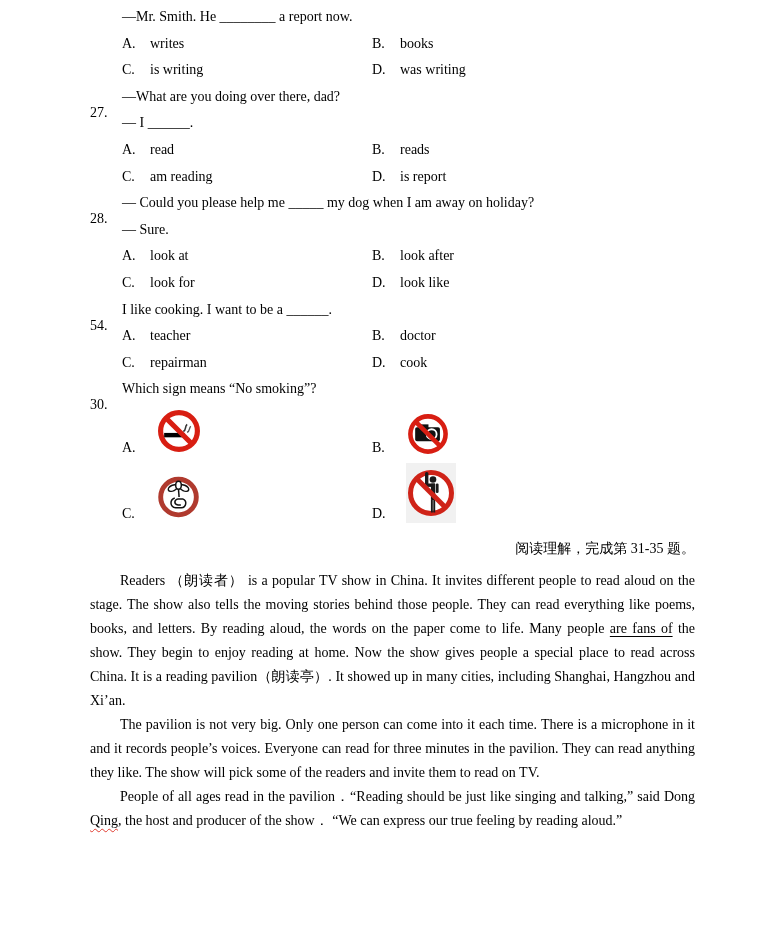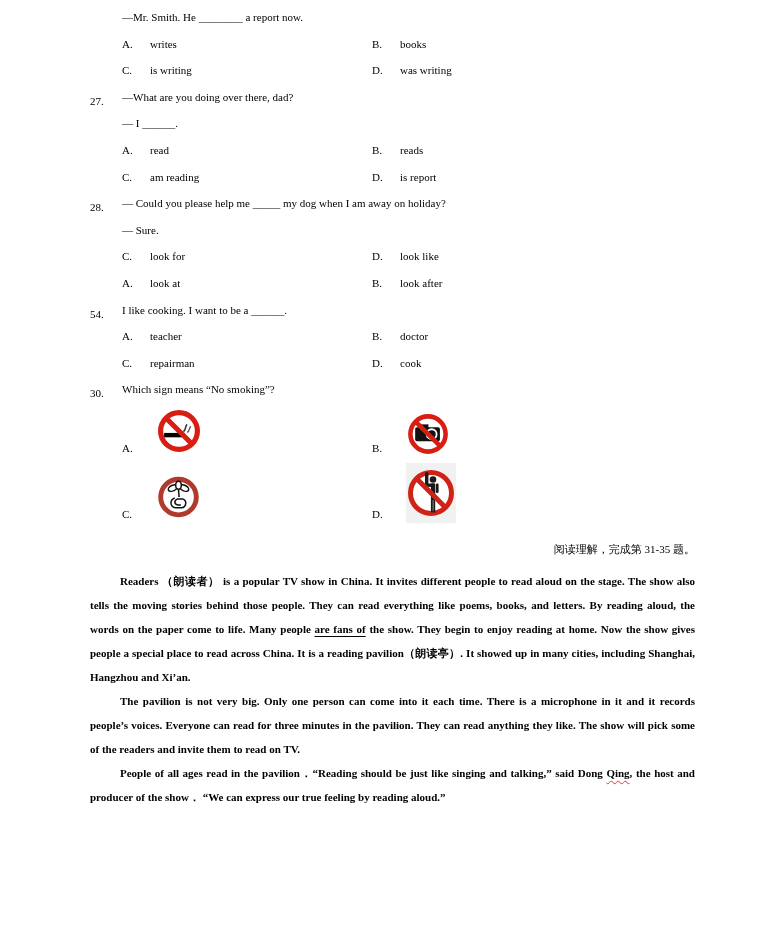--- a/index.html
+++ b/index.html
@@ -4,45 +4,44 @@
 <style>
   html,body{margin:0;padding:0;background:#ffffff;}
   .page{
     position:relative;
     width:783px;height:932px;
     box-sizing:border-box;
     padding:4px 88px 0 90px;
     background:#ffffff;
     color:#000;
     font-family:"Liberation Serif","DejaVu Serif",serif;
-    font-size:11px;
+    font-size:14px;
   }
   
   .mcq .line{position:relative;padding-left:32px;line-height:26.6px;white-space:nowrap;}
-  .mcq .num{position:absolute;left:0;top:4px;}
+  .mcq .num{position:absolute;left:0;top:16px;}
   .opts{display:flex;padding-left:32px;line-height:26.6px;align-items:center;}
   .opt{width:250px;white-space:nowrap;}
   .opt:last-child{width:auto;}
   .ok{display:inline-block;min-width:28px;}
   
   .sign-row{display:flex;align-items:flex-end;padding-left:32px;}
   .sign-row.first{margin-top:2px;}
   .sign-row.second{margin-top:6px;}
   .sign-cell{display:flex;align-items:flex-end;width:250px;}
   .sign-cell:last-child{width:auto;}
   .sign-label{display:inline-block;min-width:24px;margin-right:10px;line-height:18px;}
   .sign-img{display:block;}
   
   .reading-heading{margin-top:14px;line-height:24px;text-align:right;}
   .passage p{
     margin:0;
     text-align:justify;
     text-indent:30px;
     line-height:24px;
-    font-weight:bold;
   }
   .passage p.p1{margin-top:8px;}
   .u-phrase{text-decoration:underline;text-underline-offset:3px;}
   .sp-err{
     text-decoration-line:underline;
     text-decoration-style:wavy;
     text-decoration-color:#e03c31;
     text-decoration-thickness:1px;
     text-underline-offset:3px;
   }
@@ -88,26 +87,26 @@
 
     <div>
       <div class="line">
         <span class="num">28.</span>
         <span>— Could you please help me _____ my dog when I am away on holiday?</span>
       </div>
       <div class="line">
         <span>— Sure.</span>
       </div>
       <div class="opts">
+        <div class="opt"><span class="ok">A.</span><span>look at</span></div>
+        <div class="opt"><span class="ok">B.</span><span>look after</span></div>
+      </div>
+      <div class="opts">
         <div class="opt"><span class="ok">C.</span><span>look for</span></div>
         <div class="opt"><span class="ok">D.</span><span>look like</span></div>
-      </div>
-      <div class="opts">
-        <div class="opt"><span class="ok">A.</span><span>look at</span></div>
-        <div class="opt"><span class="ok">B.</span><span>look after</span></div>
       </div>
     </div>
 
     <div>
       <div class="line">
         <span class="num">54.</span>
         <span>I like cooking. I want to be a ______.</span>
       </div>
       <div class="opts">
         <div class="opt"><span class="ok">A.</span><span>teacher</span></div>

